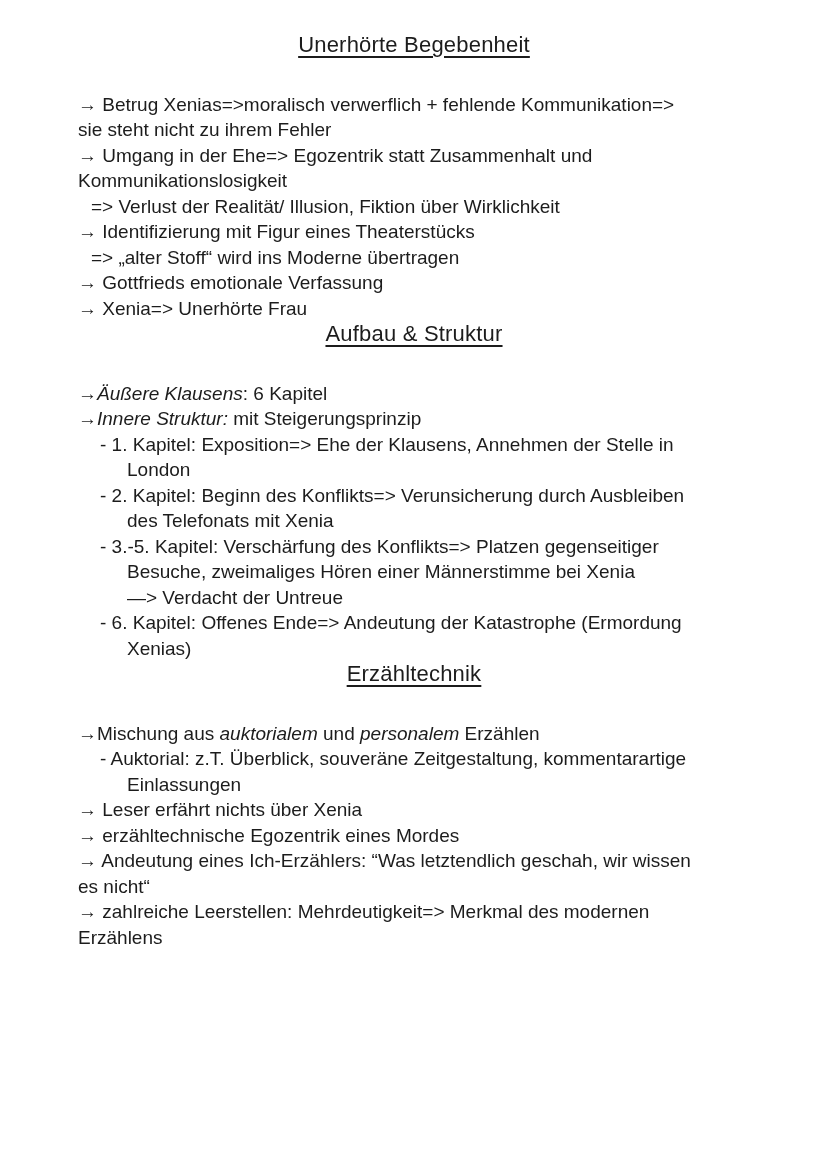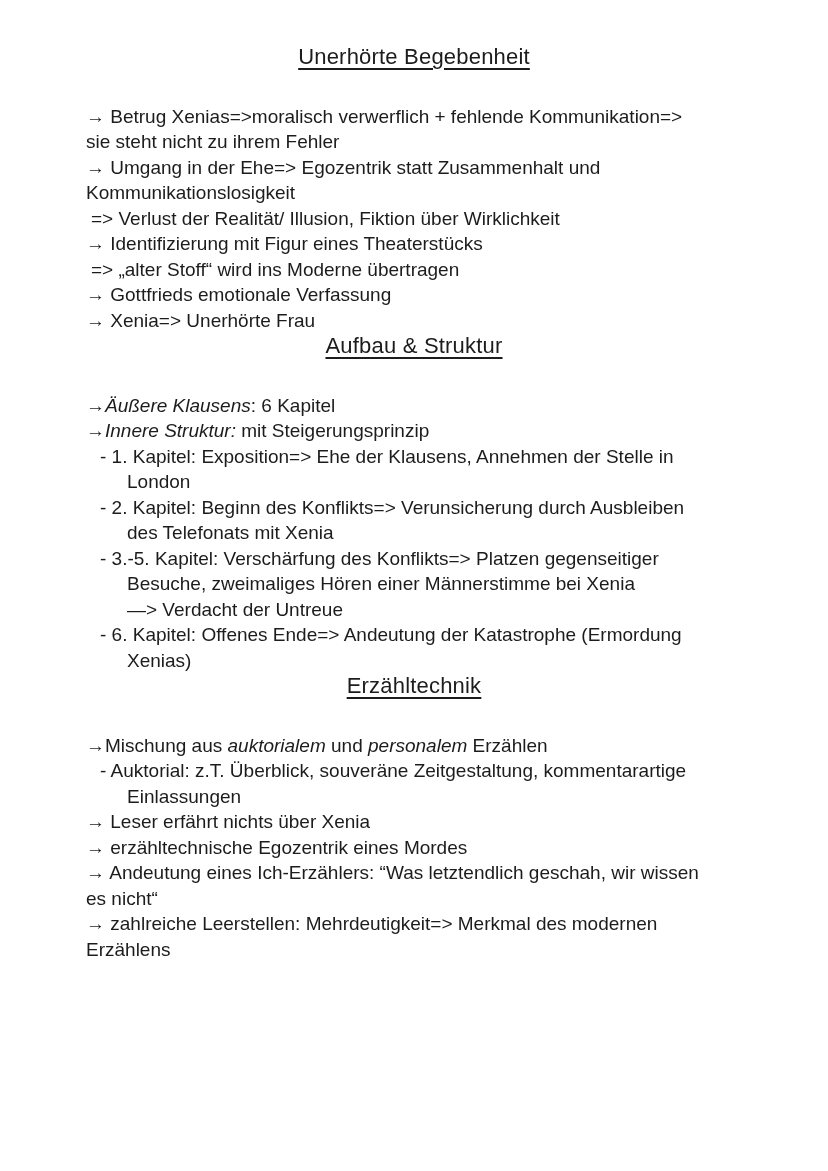--- a/index.html
+++ b/index.html
@@ -6,21 +6,21 @@
     margin: 0;
     padding: 0;
     background: #ffffff;
   }
   .page {
     position: relative;
     width: 828px;
     height: 1171px;
     box-sizing: border-box;
     margin: 0 auto;
-    padding: 44px 78px 40px 78px;
+    padding: 32px 78px 40px 78px;
     background: #ffffff;
     color: #1c1c1c;
     font-family: "Liberation Sans", sans-serif;
     font-size: 19px;
     line-height: 25.5px;
     overflow: hidden;
   }
   .section { margin: 0; }
   .heading {
     font-size: 22px;
@@ -31,21 +31,21 @@
     margin: 0 0 34px 0;
     letter-spacing: 0.2px;
   }
   .section + .section .heading {
   }
   .items { margin: 0; }
   .line {
     margin: 0;
     white-space: pre-wrap;
   }
-  .l0   { padding-left: 0; margin-left: 8px; }
+  .l0   { padding-left: 0; }
   .sub  { padding-left: 13px; }
   .dash { padding-left: 49px; text-indent: -27px; }
   .l2   { padding-left: 49px; }
   .it   { font-style: italic; }
 </style>
 </head>
 <body>
 
 <div class="page">
 

